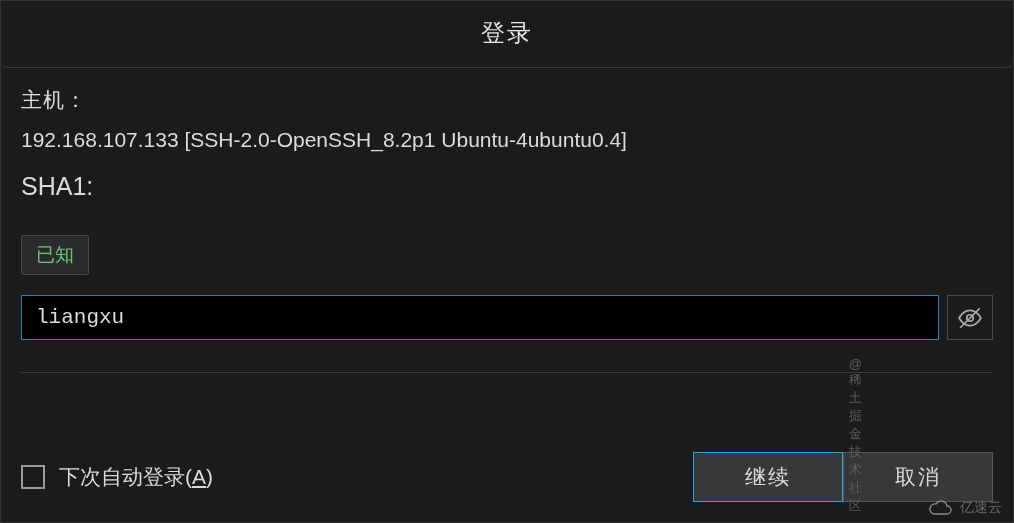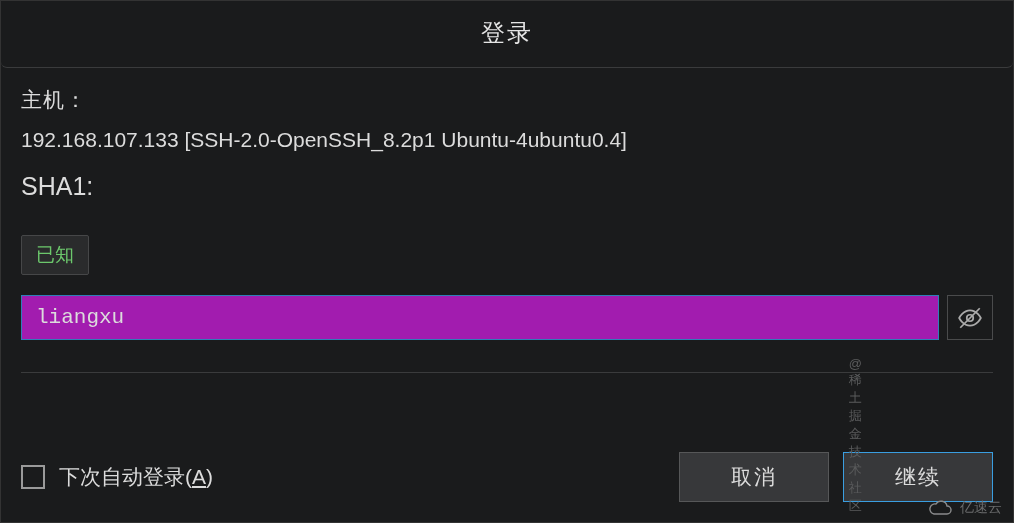--- a/index.html
+++ b/index.html
@@ -84,21 +84,21 @@
       margin-bottom: 12px;
     }
     .underline-key { text-decoration: underline; }
     .input-row {
       display: flex;
       gap: 8px;
       align-items: stretch;
     }
     .text-input {
       flex: 1;
-      background: #a21caf;
+      background: #000000;
       border: 1px solid #2f7fb8;
       padding: 10px 14px;
       font-family: "Consolas", "Courier New", monospace;
       font-size: 21px;
       color: #dcdcdc;
       outline: none;
     }
     .eye-btn {
       width: 46px;
       border: 1px solid #4a4b4c;
@@ -110,21 +110,20 @@
     }
     .eye-btn svg { stroke: #aaa; }
     .separator {
       border-top: 1px solid #3a3b3c;
       margin-top: 32px;
     }
     .footer {
       display: flex;
       align-items: center;
       padding: 20px;
-      gap: 14px;
     }
     .checkbox-wrap {
       display: flex;
       align-items: center;
       gap: 14px;
       cursor: pointer;
     }
     .checkbox-box {
       width: 24px;
       height: 24px;
@@ -188,22 +187,22 @@
   </div>
 
   <div class="footer">
     <label class="checkbox-wrap">
       <span class="checkbox-box"></span>
       <span class="checkbox-label">
         <span>下次自动登录(</span><span class="underline-key">A</span><span>)</span>
       </span>
     </label>
     <div class="spacer"></div>
+    <button class="btn primary">继续</button>
     <button class="btn">取消</button>
-    <button class="btn primary">继续</button>
   </div>
 </div>
 
 <div class="watermark">
   <span class="cnv">@稀土掘金技术社区</span>
   <svg width="28" height="18" viewBox="0 0 28 18" fill="none" stroke="#8a8b8c" stroke-width="1.4">
     <path d="M8 15h13a4 4 0 0 0 0-8 6 6 0 0 0-11-2 5 5 0 0 0-2 10z"></path>
   </svg>
   <span>亿速云</span>
 </div>

